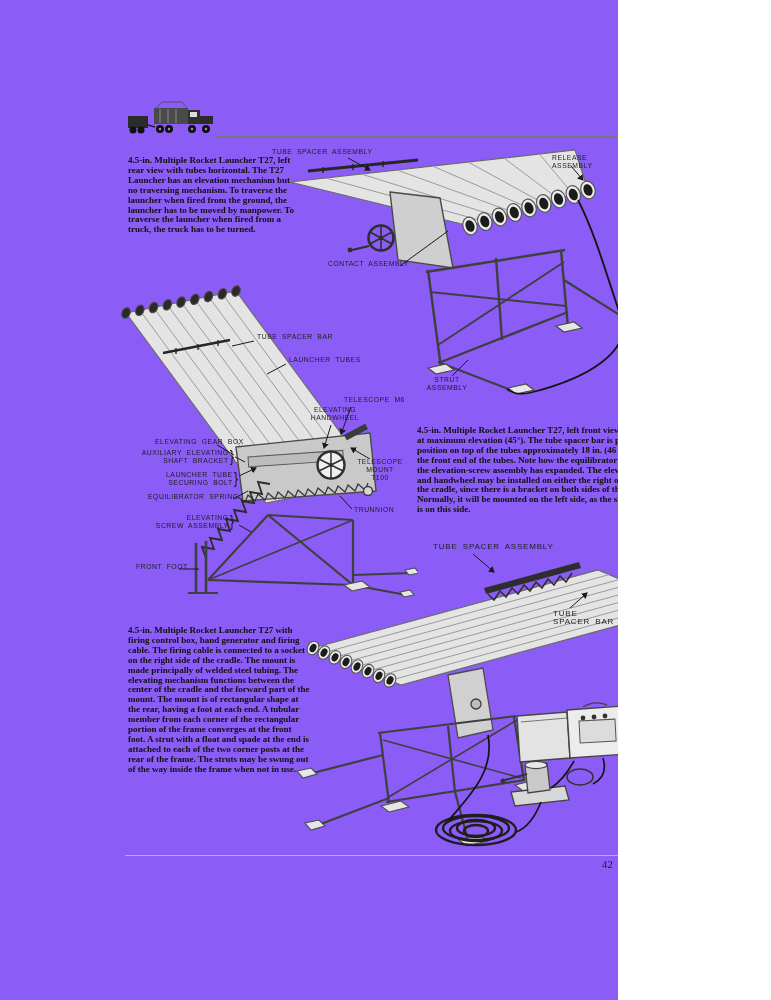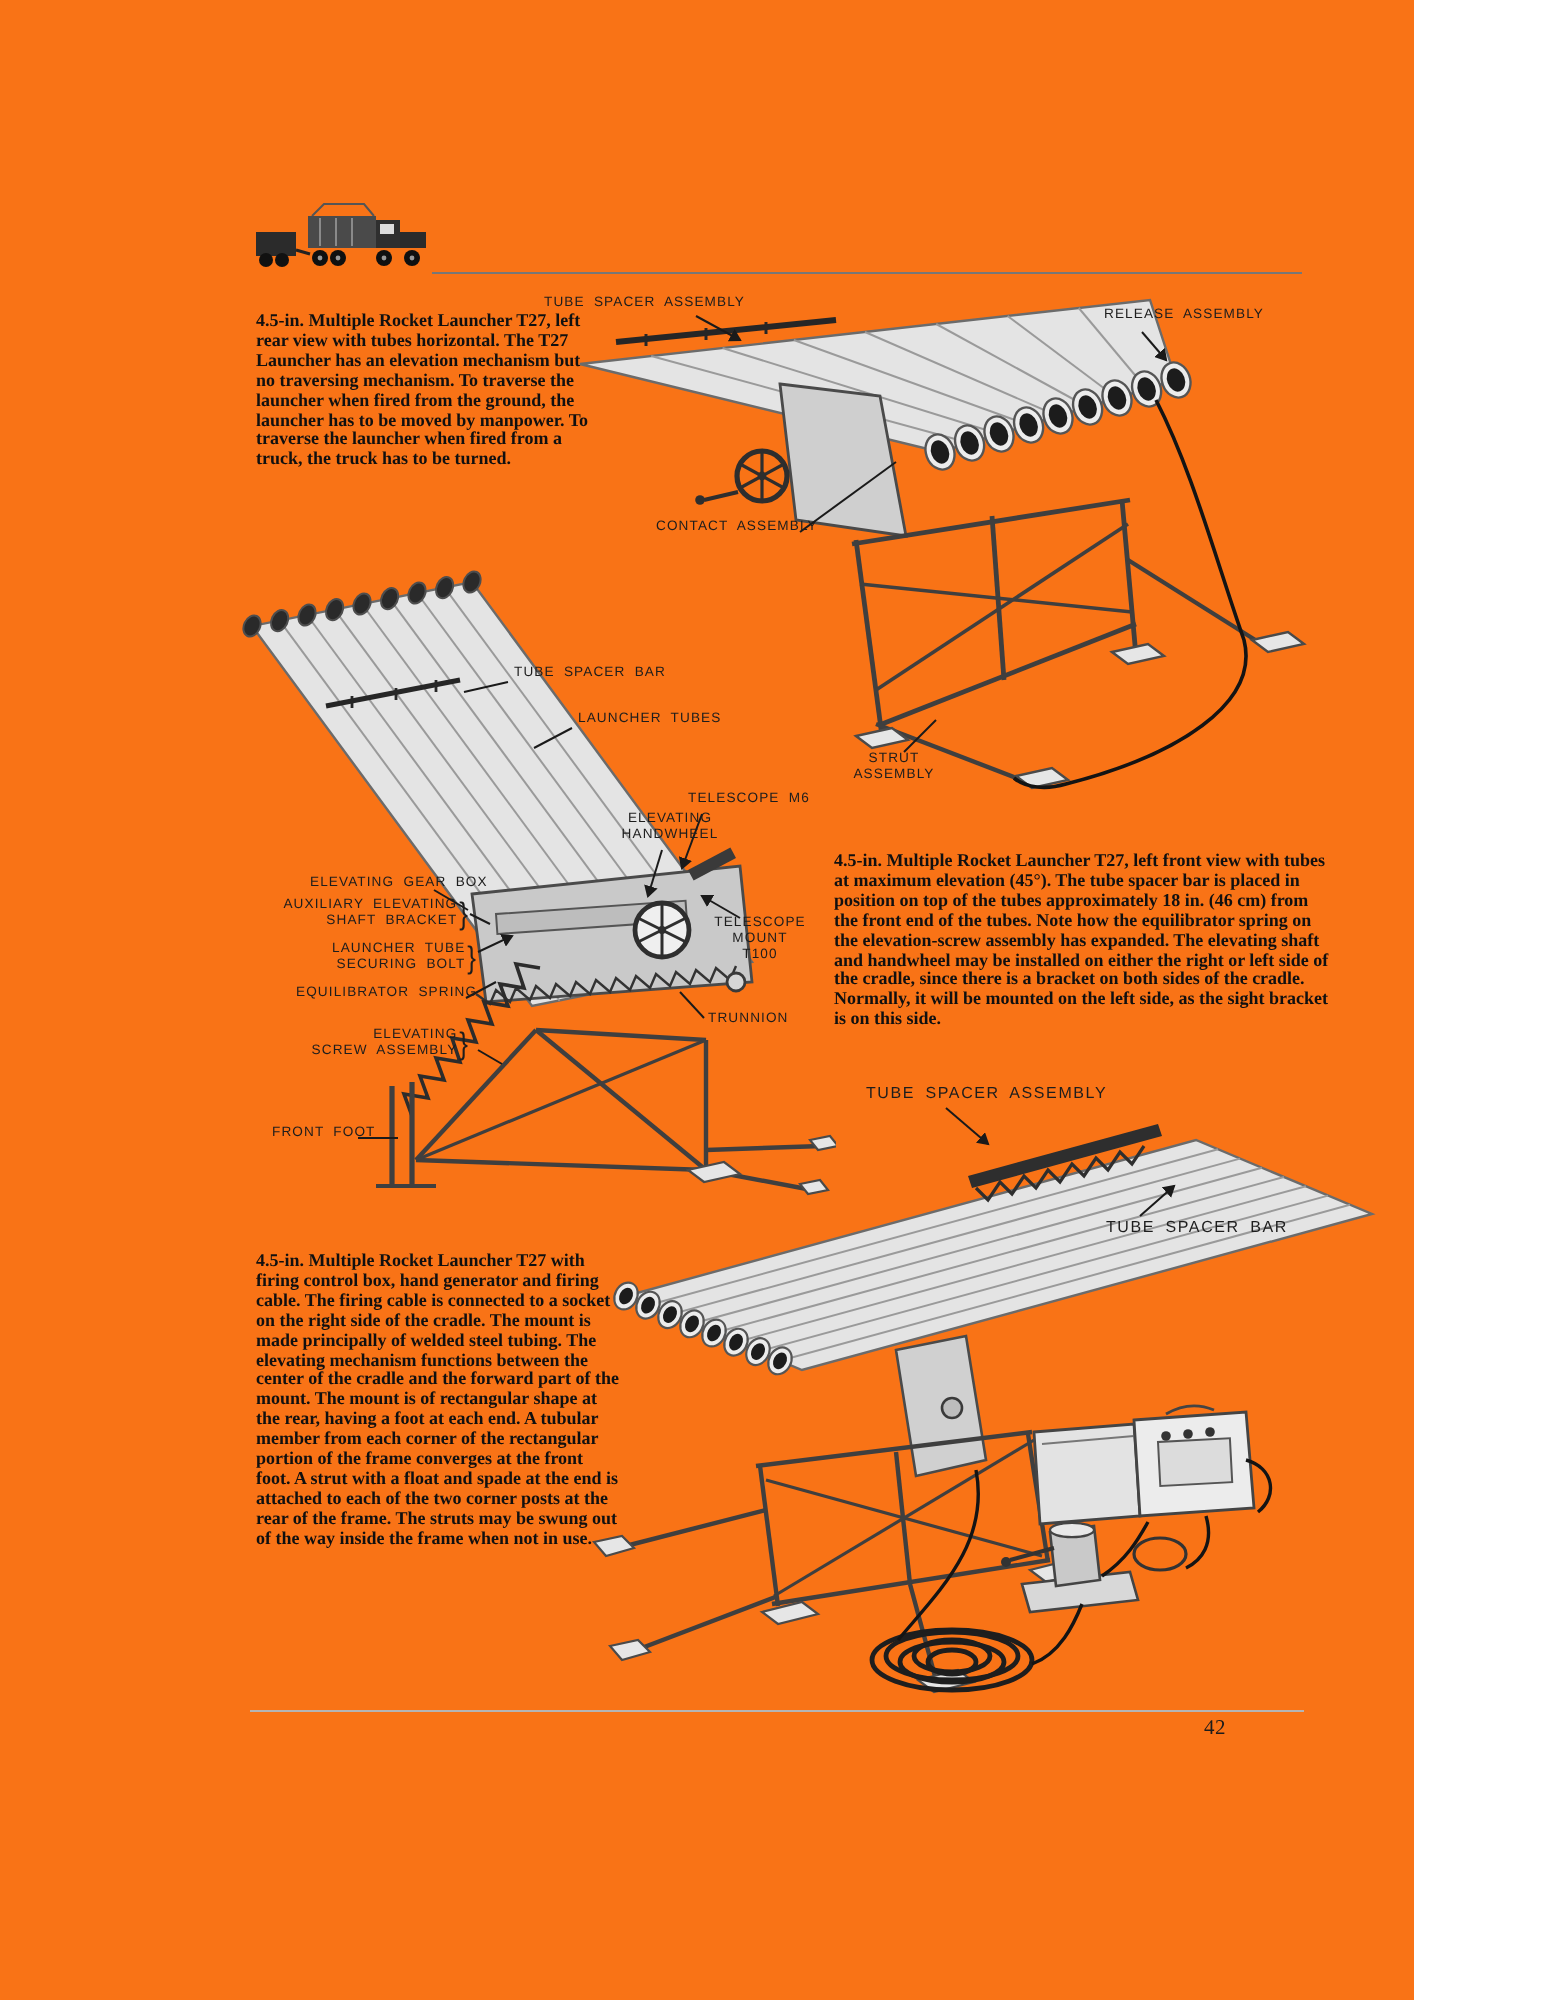--- a/index.html
+++ b/index.html
@@ -1,16 +1,16 @@
 <!DOCTYPE html>
 <html><head>
 <meta charset="utf-8">
 <style>
   html,body{margin:0;padding:0;background:#ffffff;}
-  #page{position:relative;width:707px;height:1000px;background:#f97316;overflow:hidden;
+  #page{position:relative;width:618px;height:1000px;background:#8b5cf6;overflow:hidden;
         font-family:"Liberation Serif", serif;color:#111;}
   .rule{position:absolute;height:1px;background:#777;}
   .rule.faint{background:#b5b5b5;}
   .cap{position:absolute;font-family:"Liberation Serif", serif;font-weight:bold;
        font-size:9px;line-height:9.9px;color:#101010;text-align:left;}
   .lbl{position:absolute;font-family:"Liberation Sans", sans-serif;font-size:6.8px;
        line-height:8.2px;letter-spacing:.55px;word-spacing:2.2px;color:#1d1d1d;
        white-space:pre-line;z-index:5;}
   .lbl.center{text-align:center;}
   .brace-lbl{display:flex;align-items:center;justify-content:flex-end;}

